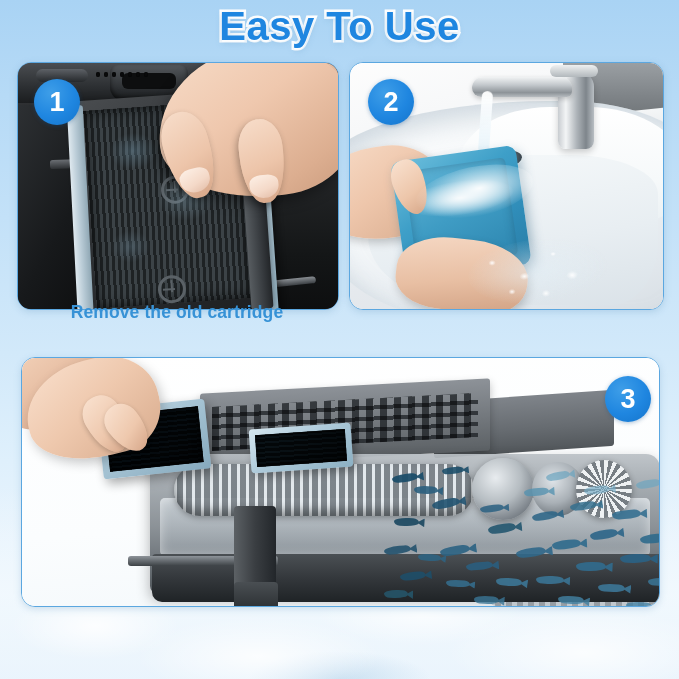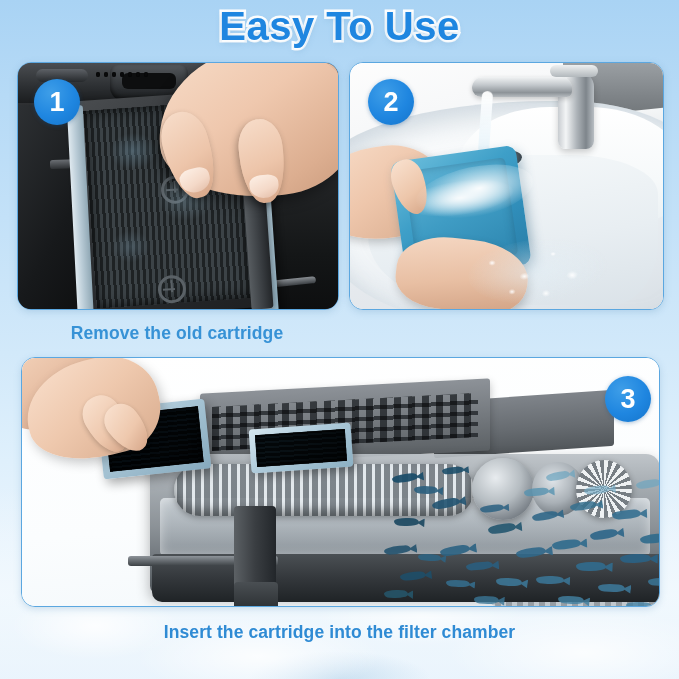--- a/index.html
+++ b/index.html
@@ -104,21 +104,21 @@
 
   
   .caption {
     position: absolute;
     font-size: 17.5px;
     font-weight: bold;
     color: #2a87cf;
     letter-spacing: 0.1px;
     white-space: nowrap;
   }
-  #caption-1 { left: 17px;  top: 323px; width: 320px; text-align: center; color: #3792d6; }
+  #caption-1 { left: 17px;  top: 302px; width: 320px; text-align: center; color: #3792d6; }
   #caption-2 { left: 349px; top: 318px; width: 313px; text-align: center; color: #2a7fc4; }
   #caption-3 { left: 21px;  top: 622px; width: 637px; text-align: center; color: #2f8bd4; }
 
   
   .s1-bg {
     position: absolute; inset: 0;
     background:
       linear-gradient(160deg, #3a3c3f 0%, #242628 22%, #121314 48%, #0a0b0c 72%, #151618 100%);
   }
   .s1-top-strip {
@@ -696,15 +696,14 @@
           <div class="fish" style="left: 252px; top: 30px; width: 25px; height: 8px; background: rgb(110, 166, 192); opacity: 0.7; transform: rotate(-6deg);"></div>
           <div class="fish" style="left: 256px; top: 84px; width: 30px; height: 9px; background: rgb(47, 106, 140); opacity: 0.9; transform: rotate(-4deg);"></div>
           <div class="fish" style="left: 264px; top: 128px; width: 28px; height: 8px; background: rgb(58, 117, 151); opacity: 0.85; transform: rotate(3deg);"></div>
           <div class="fish" style="left: 276px; top: 58px; width: 27px; height: 8px; background: rgb(53, 113, 147); opacity: 0.86; transform: rotate(-5deg);"></div>
         </div>
     </div>
     <div class="badge" id="badge-3">3</div>
   </div>
 
   <div class="caption" id="caption-1">Remove the old cartridge</div>
-  <div class="caption" id="caption-3">Insert the cartridge into the filter chamber</div>
 
 </div>
 
 </body></html>

